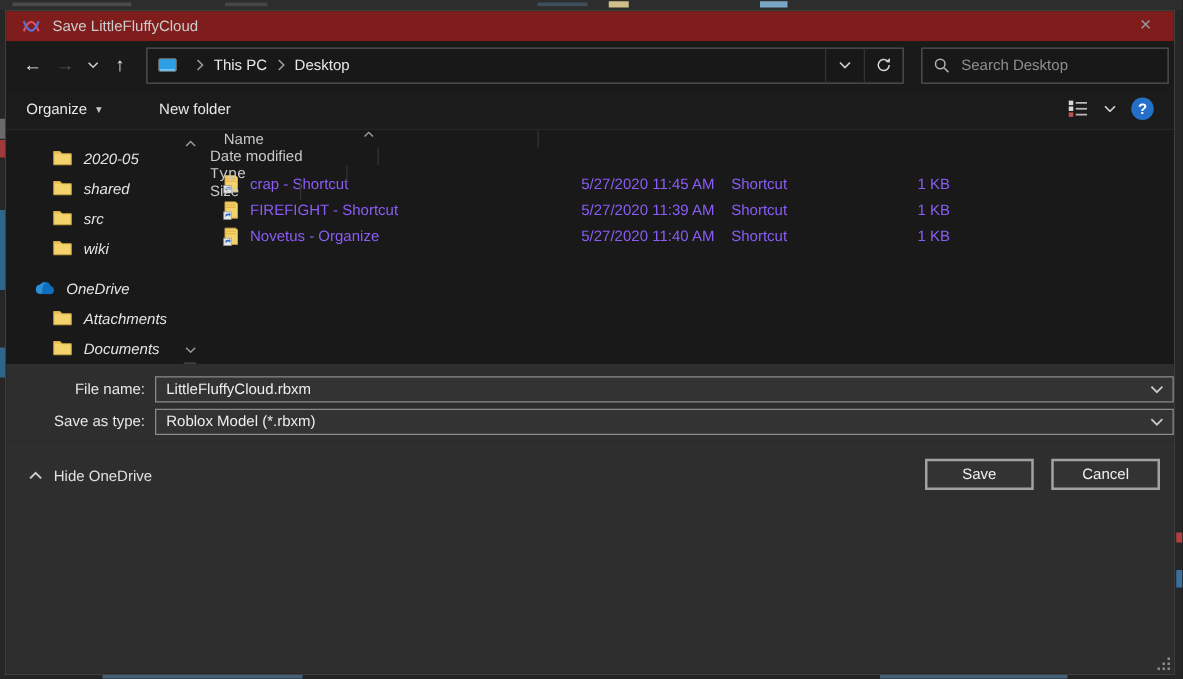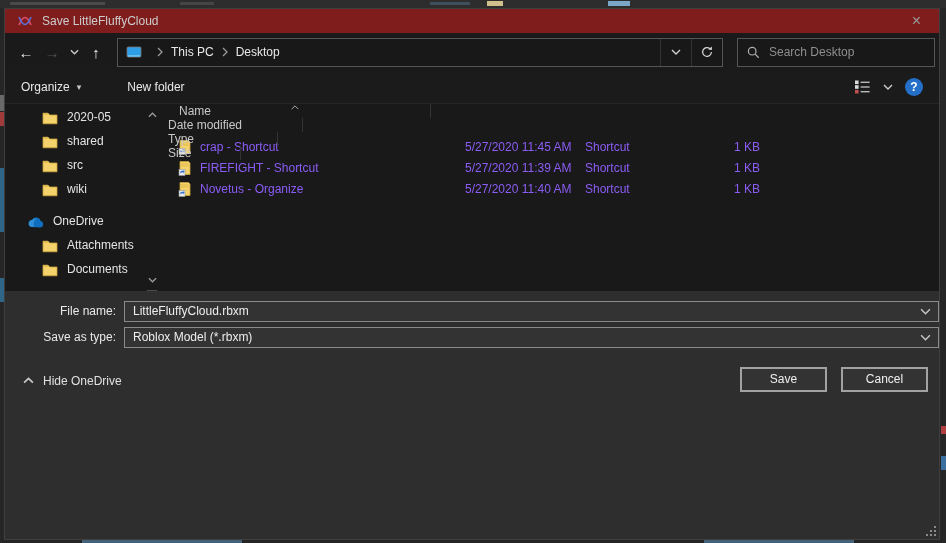--- a/index.html
+++ b/index.html
@@ -60,37 +60,37 @@
   .tool-item { font-size:12px; color:#e8e8e8; display:flex; align-items:center; gap:7px; }
   .tool-item .caret { font-size:9px; color:#c8c8c8; }
   .tool-newfolder { margin-left:46px; }
   .tool-right { margin-left:auto; display:flex; align-items:center; gap:12px; }
   .help-circle { width:18px; height:18px; border-radius:50%; background:#2470c9; color:#fff;
                  font-size:12px; font-weight:bold; display:flex; align-items:center; justify-content:center; }
 
   
   .main { flex:1; display:flex; background:#191919; overflow:hidden; position:relative; }
   .sidebar { width:140px; flex:none; padding-top:6px; overflow:hidden; }
-  .sitem { height:24px; display:flex; align-items:flex-start; font-size:12px; color:#e4e4e4; padding-left:22px; }
+  .sitem { height:24px; display:flex; align-items:flex-end; font-size:12px; color:#e4e4e4; padding-left:22px;font-style:italic; }
   .sitem.ind2 { padding-left:36px; }
   .sitem.gap { margin-top:8px; }
   .sic { width:18px; height:16px; margin-right:8px; flex:none; display:flex; align-items:center; justify-content:center; }
   .slabel { white-space:nowrap; }
 
   .sscroll { width:14px; flex:none; position:relative; }
   .sarrow { position:absolute; left:1px; width:12px; height:12px; color:#9a9a9a;
             display:flex; align-items:center; justify-content:center; }
   .sarrow.up { top:5px; } .sarrow.down { bottom:5px; }
   .sthumb { position:absolute; left:2px; width:10px; top:186px; height:66px; background:#4d4d4d; }
 
   .list { flex:1; overflow:hidden; }
   .lheader { height:25px; display:flex; font-size:12px; color:#c8c8c8;flex-direction:column; }
   .hcell { display:flex; align-items:center; border-right:1px solid #333; padding-left:9px; position:relative; }
   .hcell.h0 { width:272px; padding-left:20px; }
-  .hcell.h1 { width:144px; } .hcell.h2 { width:119px; } .hcell.h3 { width:82px; }
+  .hcell.h1 { width:144px; } .hcell.h2 { width:119px;font-family:Liberation Mono, monospace; } .hcell.h3 { width:82px; }
   .sortcaret { position:absolute; left:50%; top:1px; transform:translateX(-50%); color:#aaa; }
   .lrows { margin-top:7px; }
   .frow { height:21px; display:flex; align-items:center; font-size:12px; color:#8b5cf6; }
   .cname { width:272px; padding-left:18px; display:flex; align-items:center; gap:7px; white-space:nowrap; }
   .cdate { width:144px; padding-left:34px; }
   .ctype { width:119px; padding-left:10px; }
   .csize { width:82px; text-align:right; padding-right:16px; }
   .ric { width:16px; height:16px; flex:none; }
 
   

